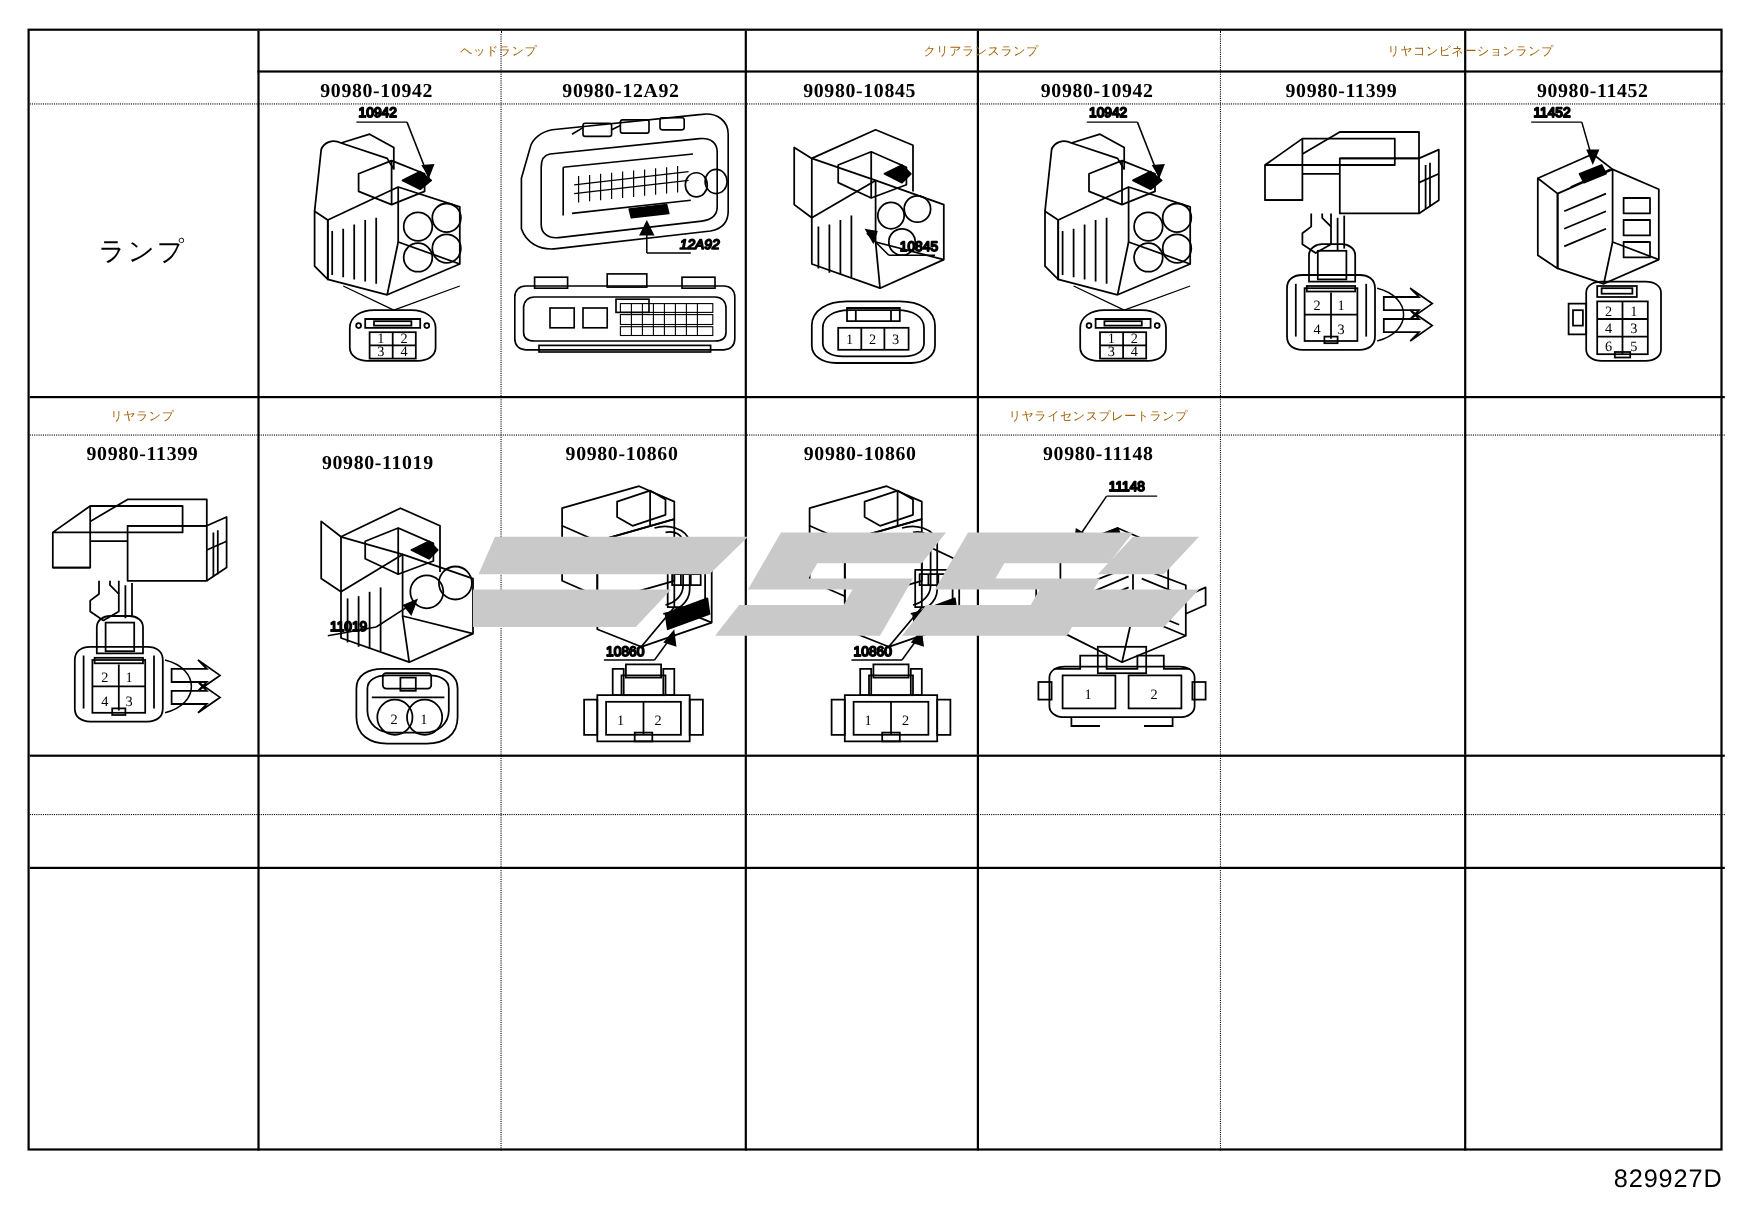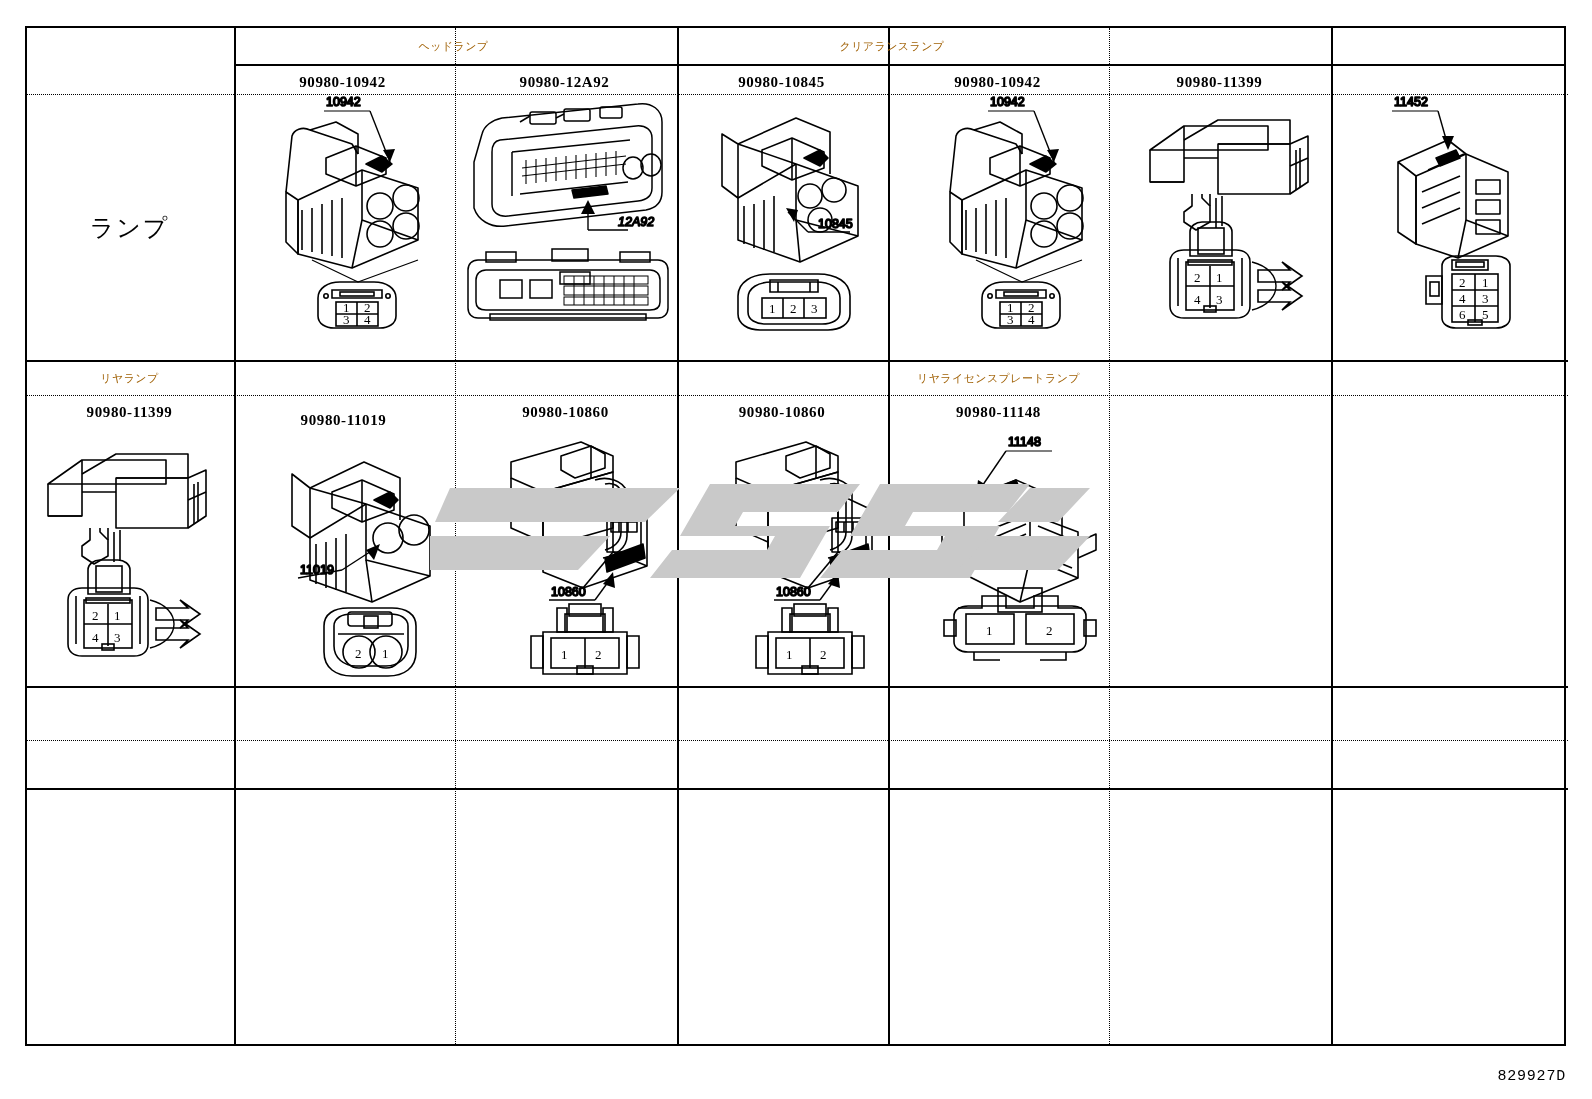--- a/index.html
+++ b/index.html
@@ -80,21 +80,21 @@
     color: #a16207;
     letter-spacing: 0.4px;
     white-space: nowrap;
   }
   .part-no {
     display: flex;
     align-items: center;
     justify-content: center;
     font-family: "Liberation Serif", "DejaVu Serif", serif;
     font-weight: bold;
-    font-size: 15px;
+    font-size: 18px;
     letter-spacing: 0.6px;
     color: #000;
   }
   .row-label {
     display: flex;
     align-items: center;
     justify-content: center;
     font-family: "DejaVu Sans", "Liberation Sans", sans-serif;
     font-size: 24px;
     letter-spacing: 2px;
@@ -105,22 +105,22 @@
     position: absolute;
     box-sizing: border-box;
     z-index: 4;
   }
   .illus svg { display: block; }
 
   .footer-code {
     position: absolute;
     right: 26px;
     bottom: 14px;
-    font-family: Liberation Mono, monospace;
-    font-size: 15px;
+    font-family: Liberation Sans, sans-serif;
+    font-size: 23px;
     letter-spacing: 0.8px;
     color: #000;
     z-index: 6;
   }
 
   .callout {
     font-family: "Liberation Sans", "DejaVu Sans", sans-serif;
     font-size: 12.5px;
     fill: #000;
   }
@@ -166,26 +166,28 @@
     <div class="dotted-h" style="top:66px; left:0; width:1541px;"></div>
     <div class="hline thick" style="top:332px; width:1541px;"></div>
     <div class="dotted-h" style="top:367px; left:0; width:1541px;"></div>
     <div class="hline thick" style="top:658px; width:1541px;"></div>
     <div class="dotted-h" style="top:712px; left:0; width:1541px;"></div>
     <div class="hline thick" style="top:760px; width:1541px;"></div>
   </div>
 
   <div class="cell grp-title" style="left:232px; top:28px; width:443px; height:36px;">ヘッドランプ</div>
   <div class="cell grp-title" style="left:676px; top:28px; width:432px; height:36px;">クリアランスランプ</div>
+  <div class="cell grp-title" style="left:1109px; top:28px; width:456px; height:36px;">リヤコンビネーションランプ</div>
 
   <div class="cell part-no" style="left:232px; top:66px; width:221px; height:32px;">90980-10942</div>
   <div class="cell part-no" style="left:454px; top:66px; width:221px; height:32px;">90980-12A92</div>
   <div class="cell part-no" style="left:676px; top:66px; width:211px; height:32px;">90980-10845</div>
   <div class="cell part-no" style="left:887px; top:66px; width:221px; height:32px;">90980-10942</div>
   <div class="cell part-no" style="left:1109px; top:66px; width:221px; height:32px;">90980-11399</div>
+  <div class="cell part-no" style="left:1331px; top:66px; width:234px; height:32px;">90980-11452</div>
 
   <div class="cell row-label" style="left:27px; top:98px; width:205px; height:260px;">ランプ</div>
 
   <div class="illus" style="left:240px; top:92px;">
     <svg width="212" height="238" viewBox="0 0 212 238">
       <g fill="none" stroke="#000" stroke-width="1.6" stroke-linejoin="round">
 
         <text class="callout" x="86" y="14">10942</text>
         <line x1="84" y1="19" x2="130" y2="19" stroke-width="1.2"></line>
         <line x1="130" y1="19" x2="150" y2="70" stroke-width="1.4"></line>

